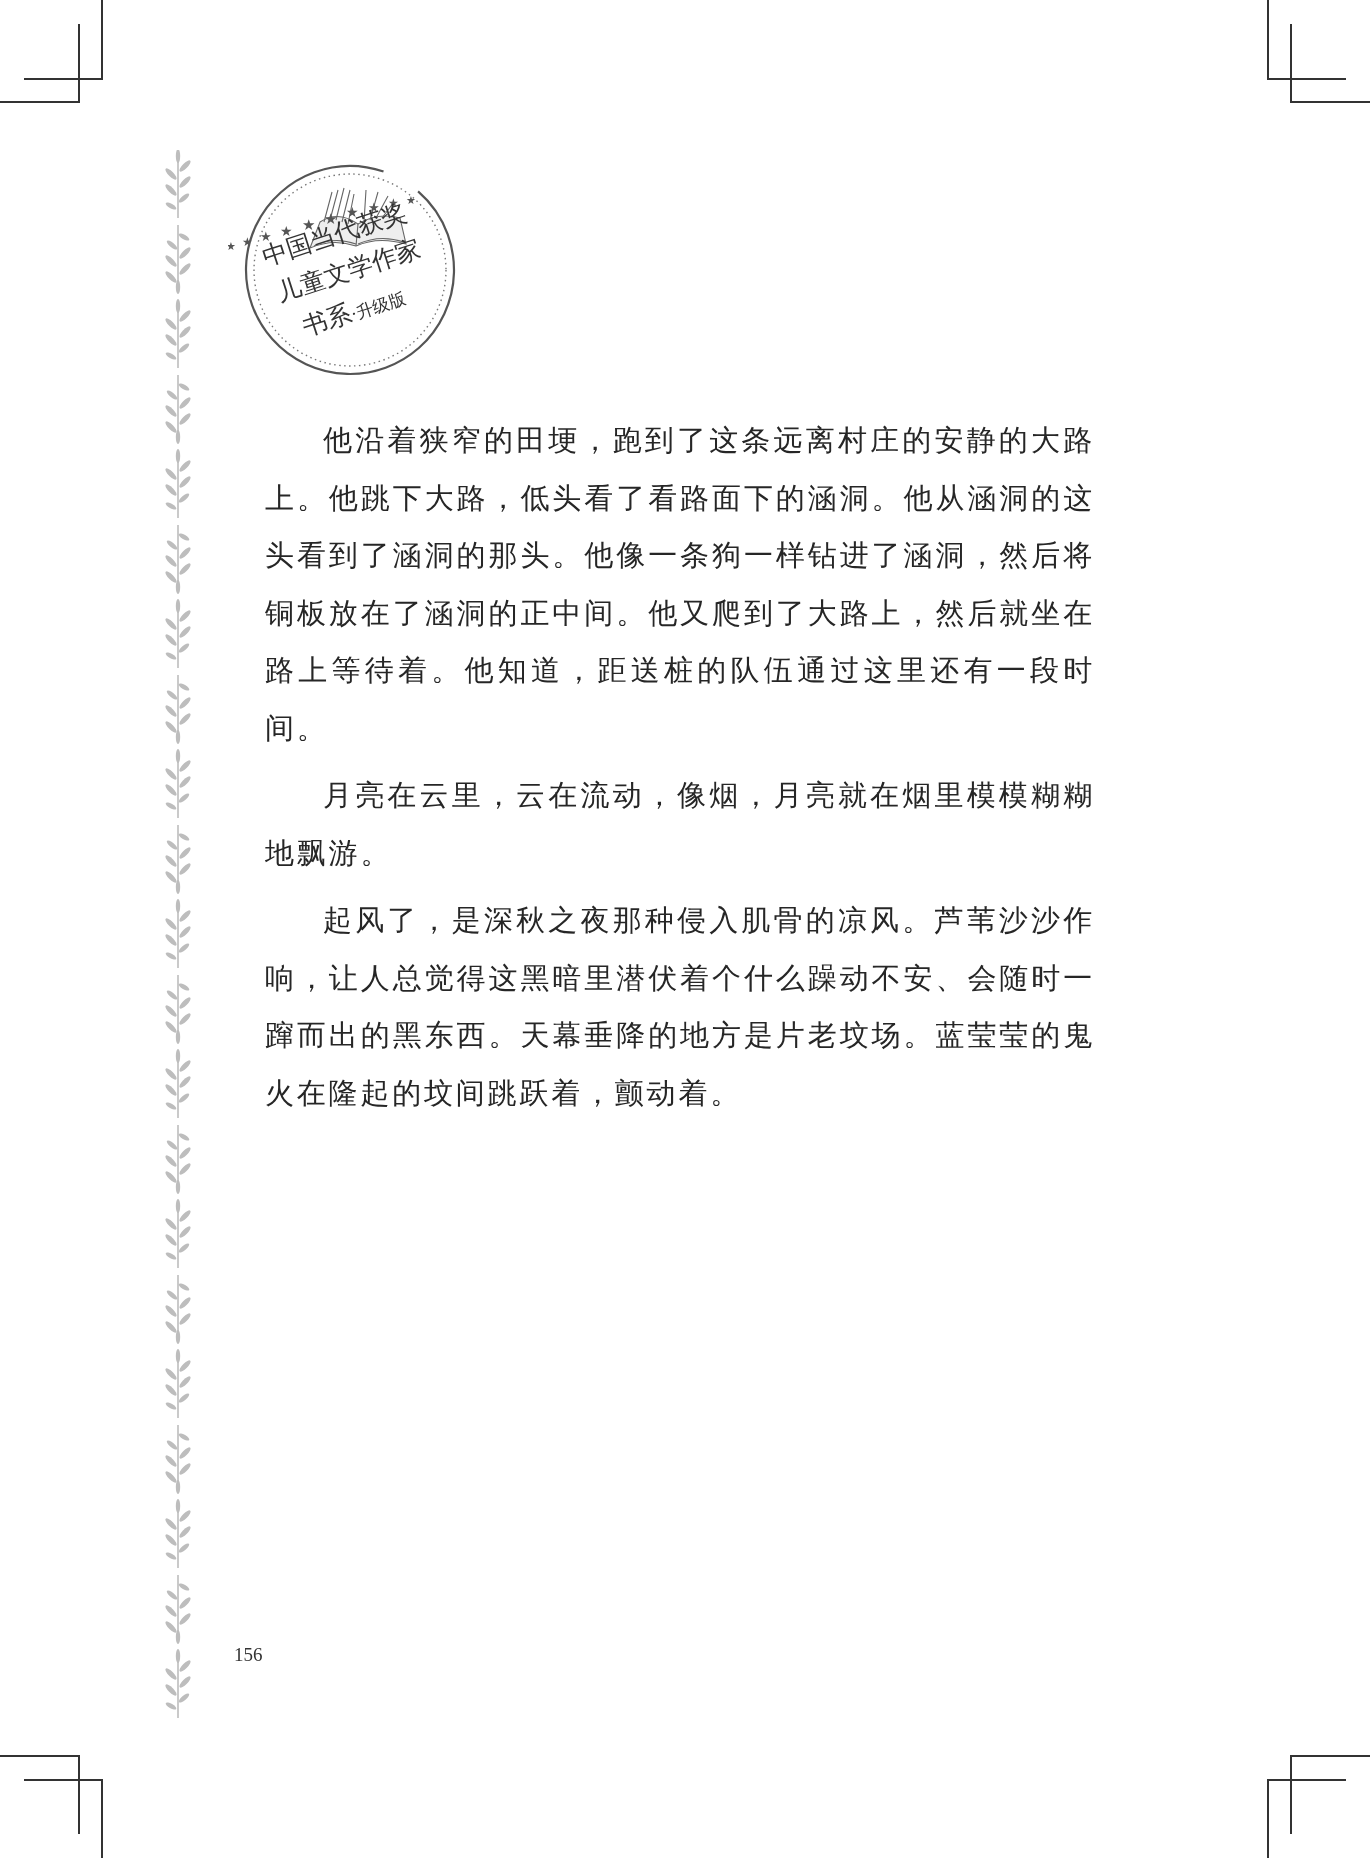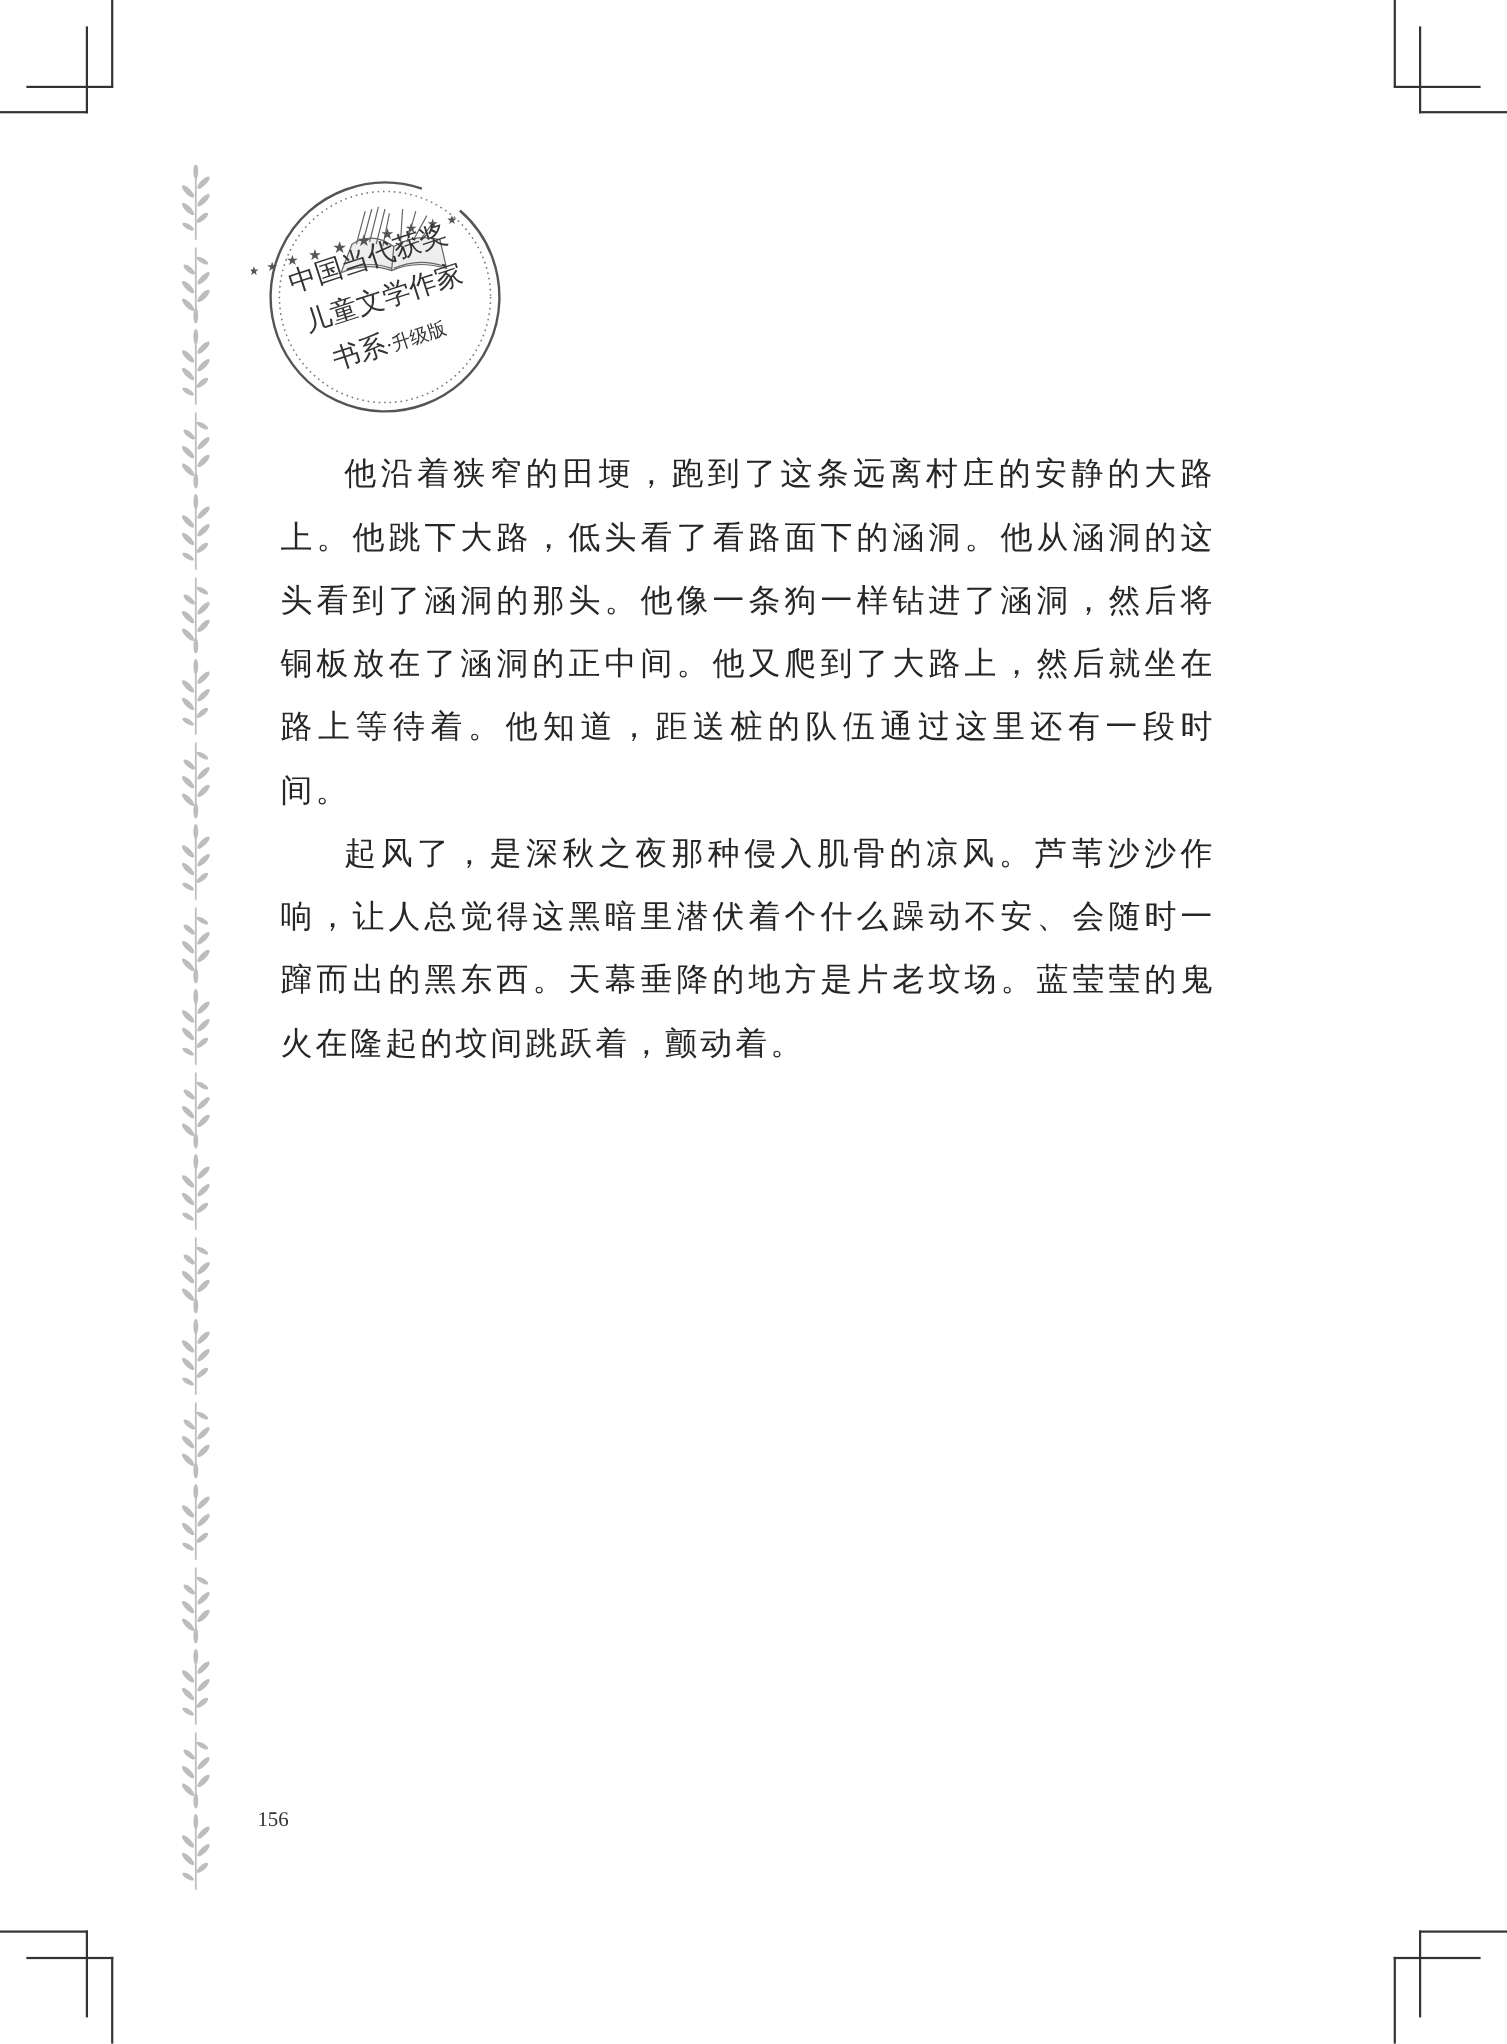--- a/index.html
+++ b/index.html
@@ -3,21 +3,21 @@
 <meta charset="utf-8">
 <style>
   html, body { margin:0; padding:0; background:#ffffff; }
   body { width:1370px; height:1858px; position:relative; overflow:hidden;
          font-family:"DejaVu Serif", "Liberation Serif", serif; color:#2a2a2a; }
   .crop { position:absolute; background:#333; }
   .vine { position:absolute; left:160px; top:150px; width:36px; height:1580px; }
   .badge { position:absolute; left:228px; top:152px; width:240px; height:226px; }
   .badge-text { position:absolute; left:0; top:0; width:240px; height:226px; }
   .content { position:absolute; left:255px; top:402px; width:850px; }
-  .para { font-size:29px; line-height:57.5px; letter-spacing:2.8px; margin:0;
+  .para { font-size:29px; line-height:57.5px; letter-spacing:2.8px; margin:10px;
           text-align:justify; text-indent:58px; color:#262626; }
   .page-number { position:absolute; left:234px; top:1644px; font-size:19px;
                  font-family:"Liberation Serif", serif; color:#333; }
 </style>
 </head>
 <body>
 
 <div>
   <div class="crop" style="left:101px;top:0;width:2px;height:79px;"></div>
   <div class="crop" style="left:24px;top:78px;width:79px;height:2px;"></div>
@@ -122,16 +122,17 @@
     <div style="position:absolute;left:30px;top:90px;font-size:25px;color:#333;transform:rotate(-18deg);transform-origin:left top;white-space:nowrap;">中国当代获奖</div>
     <div style="position:absolute;left:44px;top:126px;font-size:25px;color:#333;transform:rotate(-18deg);transform-origin:left top;white-space:nowrap;">儿童文学作家</div>
     <div style="position:absolute;left:70px;top:160px;transform:rotate(-18deg);transform-origin:left top;white-space:nowrap;color:#333;">
       <span style="font-size:25px;">书系</span><span style="font-size:17px;">·升级版</span>
     </div>
   </div>
 </div>
 
 <div class="content">
   <p class="para">他沿着狭窄的田埂，跑到了这条远离村庄的安静的大路上。他跳下大路，低头看了看路面下的涵洞。他从涵洞的这头看到了涵洞的那头。他像一条狗一样钻进了涵洞，然后将铜板放在了涵洞的正中间。他又爬到了大路上，然后就坐在路上等待着。他知道，距送桩的队伍通过这里还有一段时间。</p>
+  <p class="para">月亮在云里，云在流动，像烟，月亮就在烟里模模糊糊地飘游。</p>
   <p class="para">起风了，是深秋之夜那种侵入肌骨的凉风。芦苇沙沙作响，让人总觉得这黑暗里潜伏着个什么躁动不安、会随时一蹿而出的黑东西。天幕垂降的地方是片老坟场。蓝莹莹的鬼火在隆起的坟间跳跃着，颤动着。</p>
 </div>
 
 <div class="page-number">156</div>
 
 </body></html>

